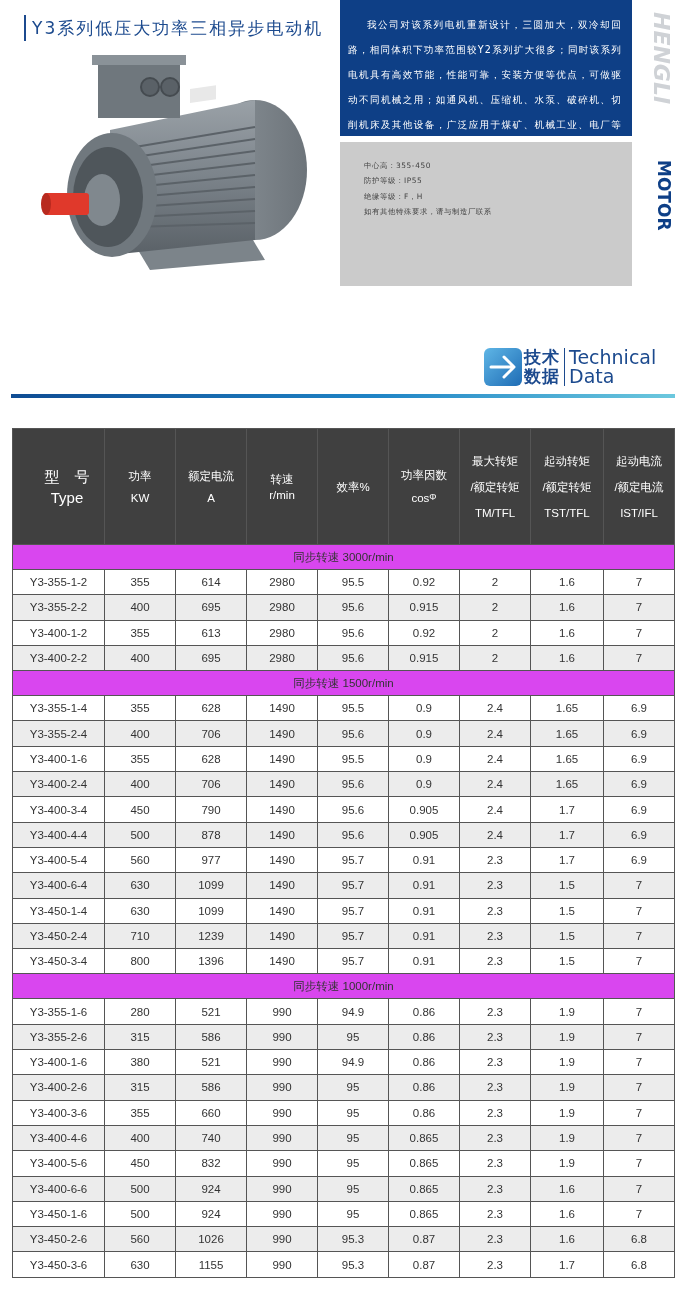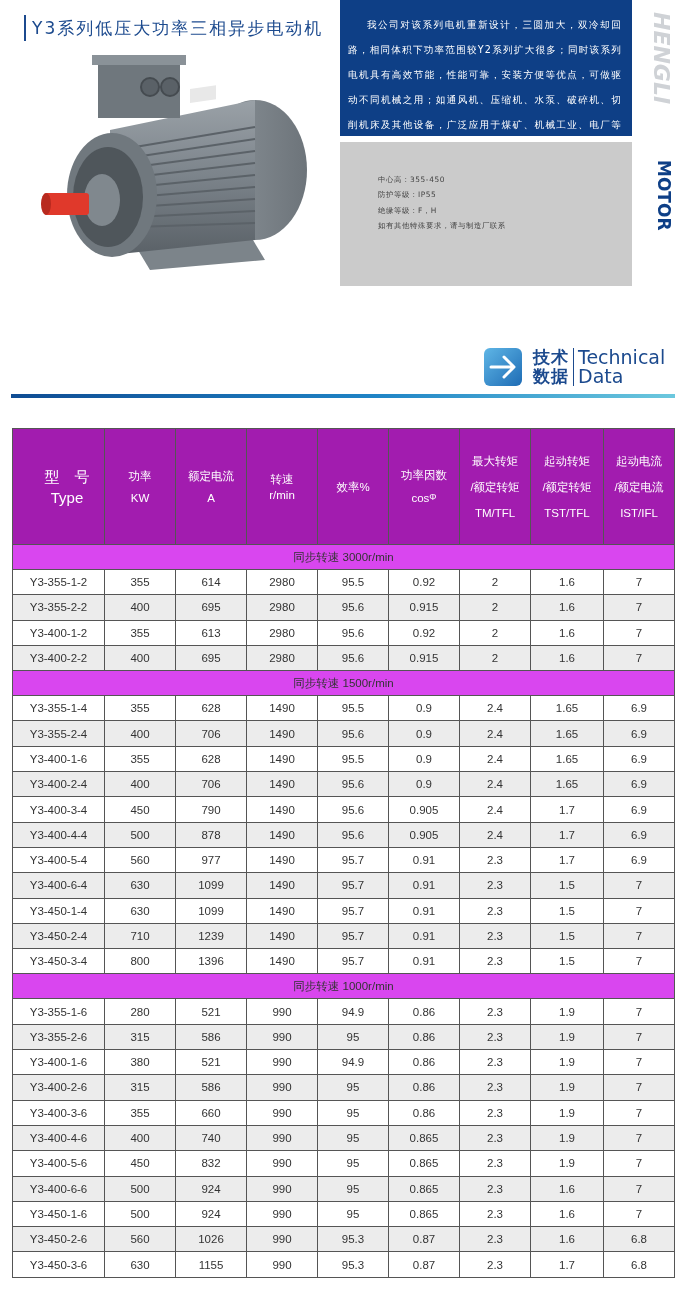--- a/index.html
+++ b/index.html
@@ -9,38 +9,38 @@
   .title-wrap { position:absolute; left:24px; top:14px; height:28px; display:flex; align-items:center; }
   .title-bar { width:2px; height:26px; background:#1c4a8e; margin-right:6px; }
   .title { font-size:17px; color:#1c4a8e; letter-spacing:2px; white-space:nowrap; }
 
   .motor-img { position:absolute; left:40px; top:55px; width:290px; height:225px; }
 
   .blue-panel { position:absolute; left:340px; top:0; width:292px; height:136px; background:#0e3f86; }
   .blue-panel p { margin:0; padding:12px 10px 0 8px; font-size:9.6px; line-height:25px; color:#ffffff; text-align:justify; text-indent:19px; letter-spacing:1.2px; }
 
   .gray-panel { position:absolute; left:340px; top:142px; width:292px; height:144px; background:#cbcbcb; }
-  .gray-panel ul { list-style:none; margin:16px; padding:14px 0 0 22px; }
+  .gray-panel ul { list-style:none; margin:2px; padding:14px 0 0 22px; }
   .gray-panel li { font-size:7.4px; color:#444; line-height:15.3px; letter-spacing:0.6px; }
 
   .brand-hengli { position:absolute; left:640px; top:8px; width:44px; height:110px; }
   .brand-motor { position:absolute; left:640px; top:150px; width:44px; height:100px; }
 
   
   .tech-head { position:absolute; left:484px; top:345px; height:44px; display:flex; align-items:center; }
   .tech-arrow { width:38px; height:38px; border-radius:6px; background:linear-gradient(135deg,#5fb6e6 0%,#1e6cb5 100%); position:relative; }
-  .tech-cn { display:flex; flex-direction:column; margin-left:11px; font-size:17px; line-height:19px; color:#1c4a8e; font-weight:bold; letter-spacing:1px; }
+  .tech-cn { display:flex; flex-direction:column; margin-left:2px; font-size:17px; line-height:19px; color:#1c4a8e; font-weight:bold; letter-spacing:1px; }
   .tech-sep { width:1px; height:38px; background:#1c4a8e; margin:0 4px; }
   .tech-en { display:flex; flex-direction:column; font-size:19px; line-height:19px; color:#1c4a8e; }
   .tech-line { position:absolute; left:11px; top:394px; width:664px; height:4px; background:linear-gradient(90deg,#0f4c93 0%,#1f84c6 55%,#6cc8de 100%); }
 
   
   table.spec { position:absolute; left:12px; top:428px; width:662px; border-collapse:collapse; table-layout:fixed; font-family:"Liberation Sans", sans-serif; }
   table.spec td, table.spec th { border:1px solid #555; text-align:center; padding:0; }
-  table.spec th { background:#a21caf; color:#ffffff; font-weight:normal; font-size:11.5px; height:115px; line-height:22px; }
+  table.spec th { background:#404040; color:#ffffff; font-weight:normal; font-size:11.5px; height:115px; line-height:22px; }
   table.spec th.type { font-size:15px; line-height:21px;padding-left:17px; }
   table.spec td { font-size:11.5px; color:#333; height:24.3px; }
   table.spec tr.alt td { background:#ececec; }
   table.spec tr.group td { background:#d946ef; height:24px; font-size:11.5px; color:#333; }
   .sup { font-size:9px; vertical-align:2px; }
 </style>
 </head>
 <body>
 
 <div class="title-wrap">

